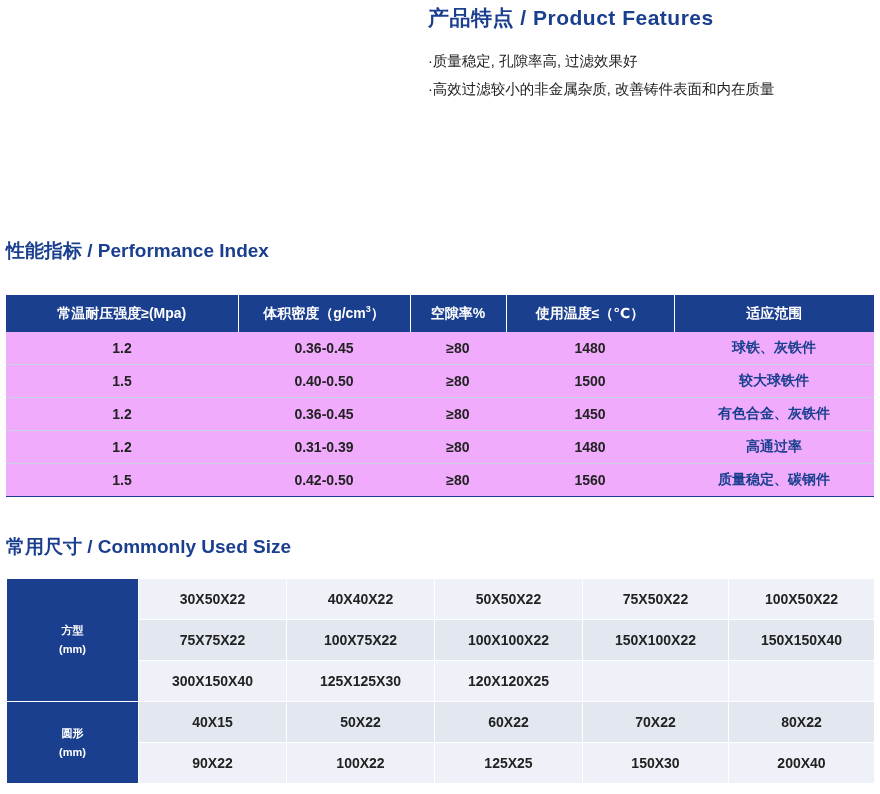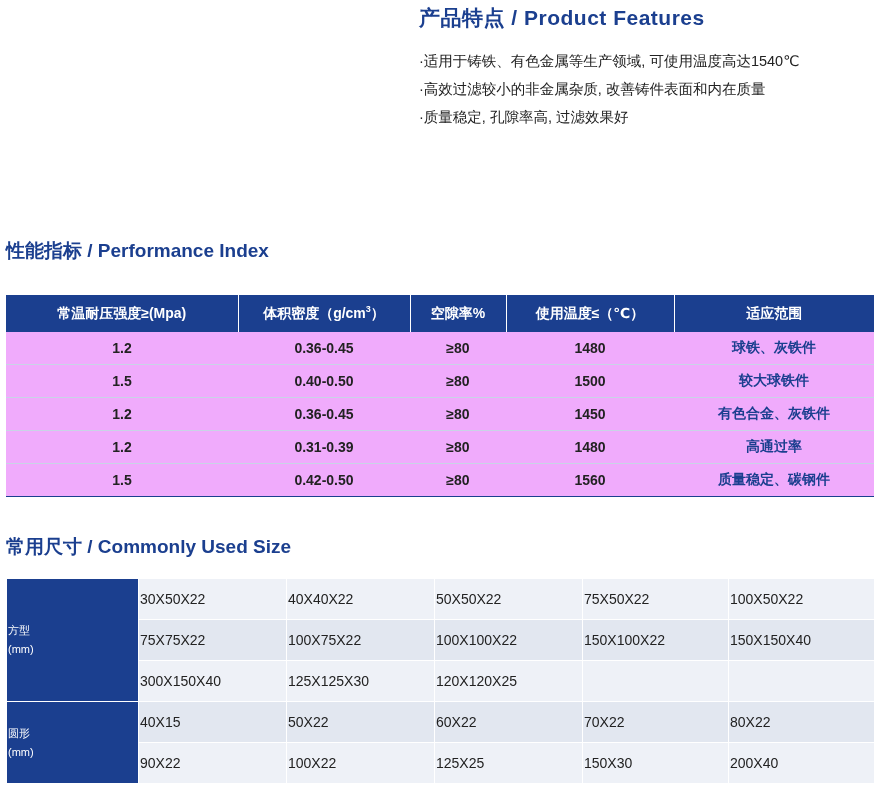--- a/index.html
+++ b/index.html
@@ -12,21 +12,21 @@
     background: #ffffff;
     font-family: "Liberation Sans", "DejaVu Sans", sans-serif;
     color: #1a1a1a;
     position: relative;
     overflow: hidden;
   }
 
   
   .features {
     position: absolute;
-    left: 419px;
+    left: 428px;
     top: 4px;
     width: 450px;
   }
   .features-title {
     font-size: 21px;
     font-weight: bold;
     color: #1b3f8f;
     letter-spacing: 0.5px;
     margin: 0 0 18px 0;
     white-space: nowrap;
@@ -102,23 +102,23 @@
   .size-table {
     position: absolute;
     left: 6px;
     top: 578px;
     width: 868px;
     border-collapse: collapse;
     table-layout: fixed;
   }
   .size-table td {
     height: 38px;
-    text-align: left;
+    text-align: center;
     font-size: 14px;
-    font-weight: normal;
+    font-weight: bold;
     color: #222222;
     border: 1px solid #ffffff;
     background: #eef1f7;
     margin-left: 32px;
   }
   .size-table td.alt {
     background: #e2e7f0;
   }
   .size-table td.rowhead {
     background: #1b3f8f;
@@ -131,23 +131,22 @@
   .size-table td.empty {
     background: #eef1f7;
   }
 </style>
 </head>
 <body>
 
 <div class="features">
   <div class="features-title">产品特点  /  Product Features</div>
   <ul class="features-list">
-    <li>·适用于铸铁、有色金属等生产领域, 可使用温度高达1540℃</li>
+    <li>·质量稳定, 孔隙率高, 过滤效果好</li>
     <li>·高效过滤较小的非金属杂质, 改善铸件表面和内在质量</li>
-    <li>·质量稳定, 孔隙率高, 过滤效果好</li>
   </ul>
 </div>
 
 <div class="section-heading" id="perf-heading">性能指标 / Performance Index</div>
 
 <table class="perf-table">
   <colgroup>
     <col style="width:232px">
     <col style="width:172px">
     <col style="width:96px">

